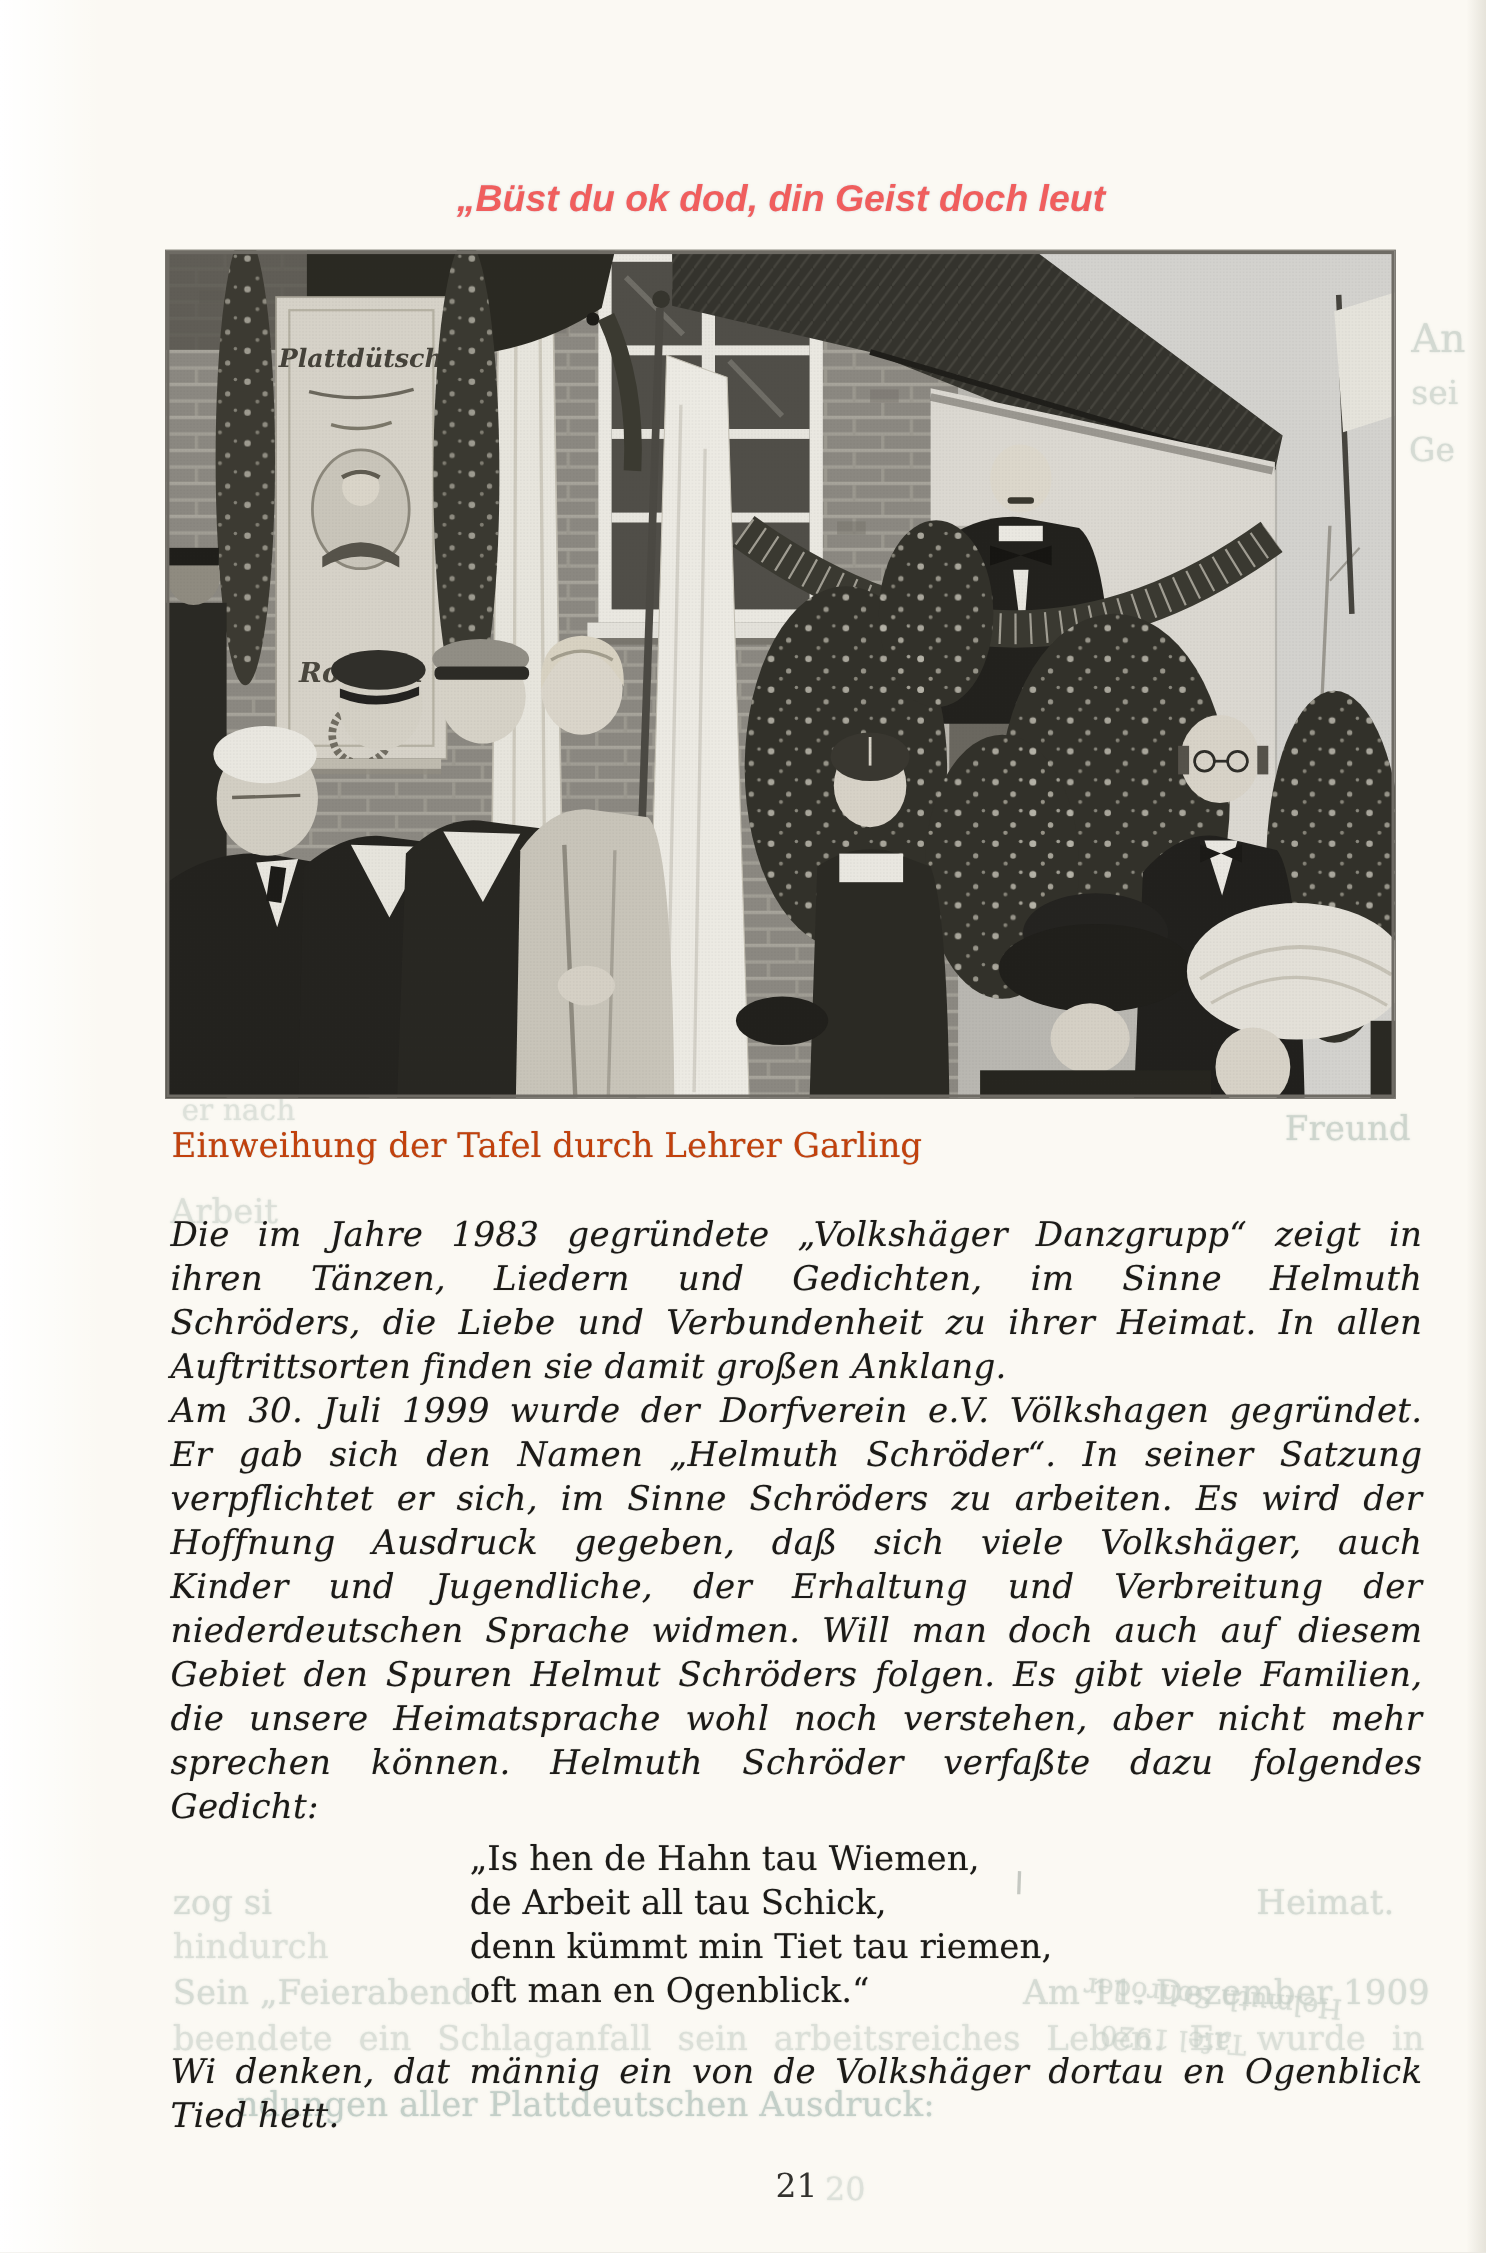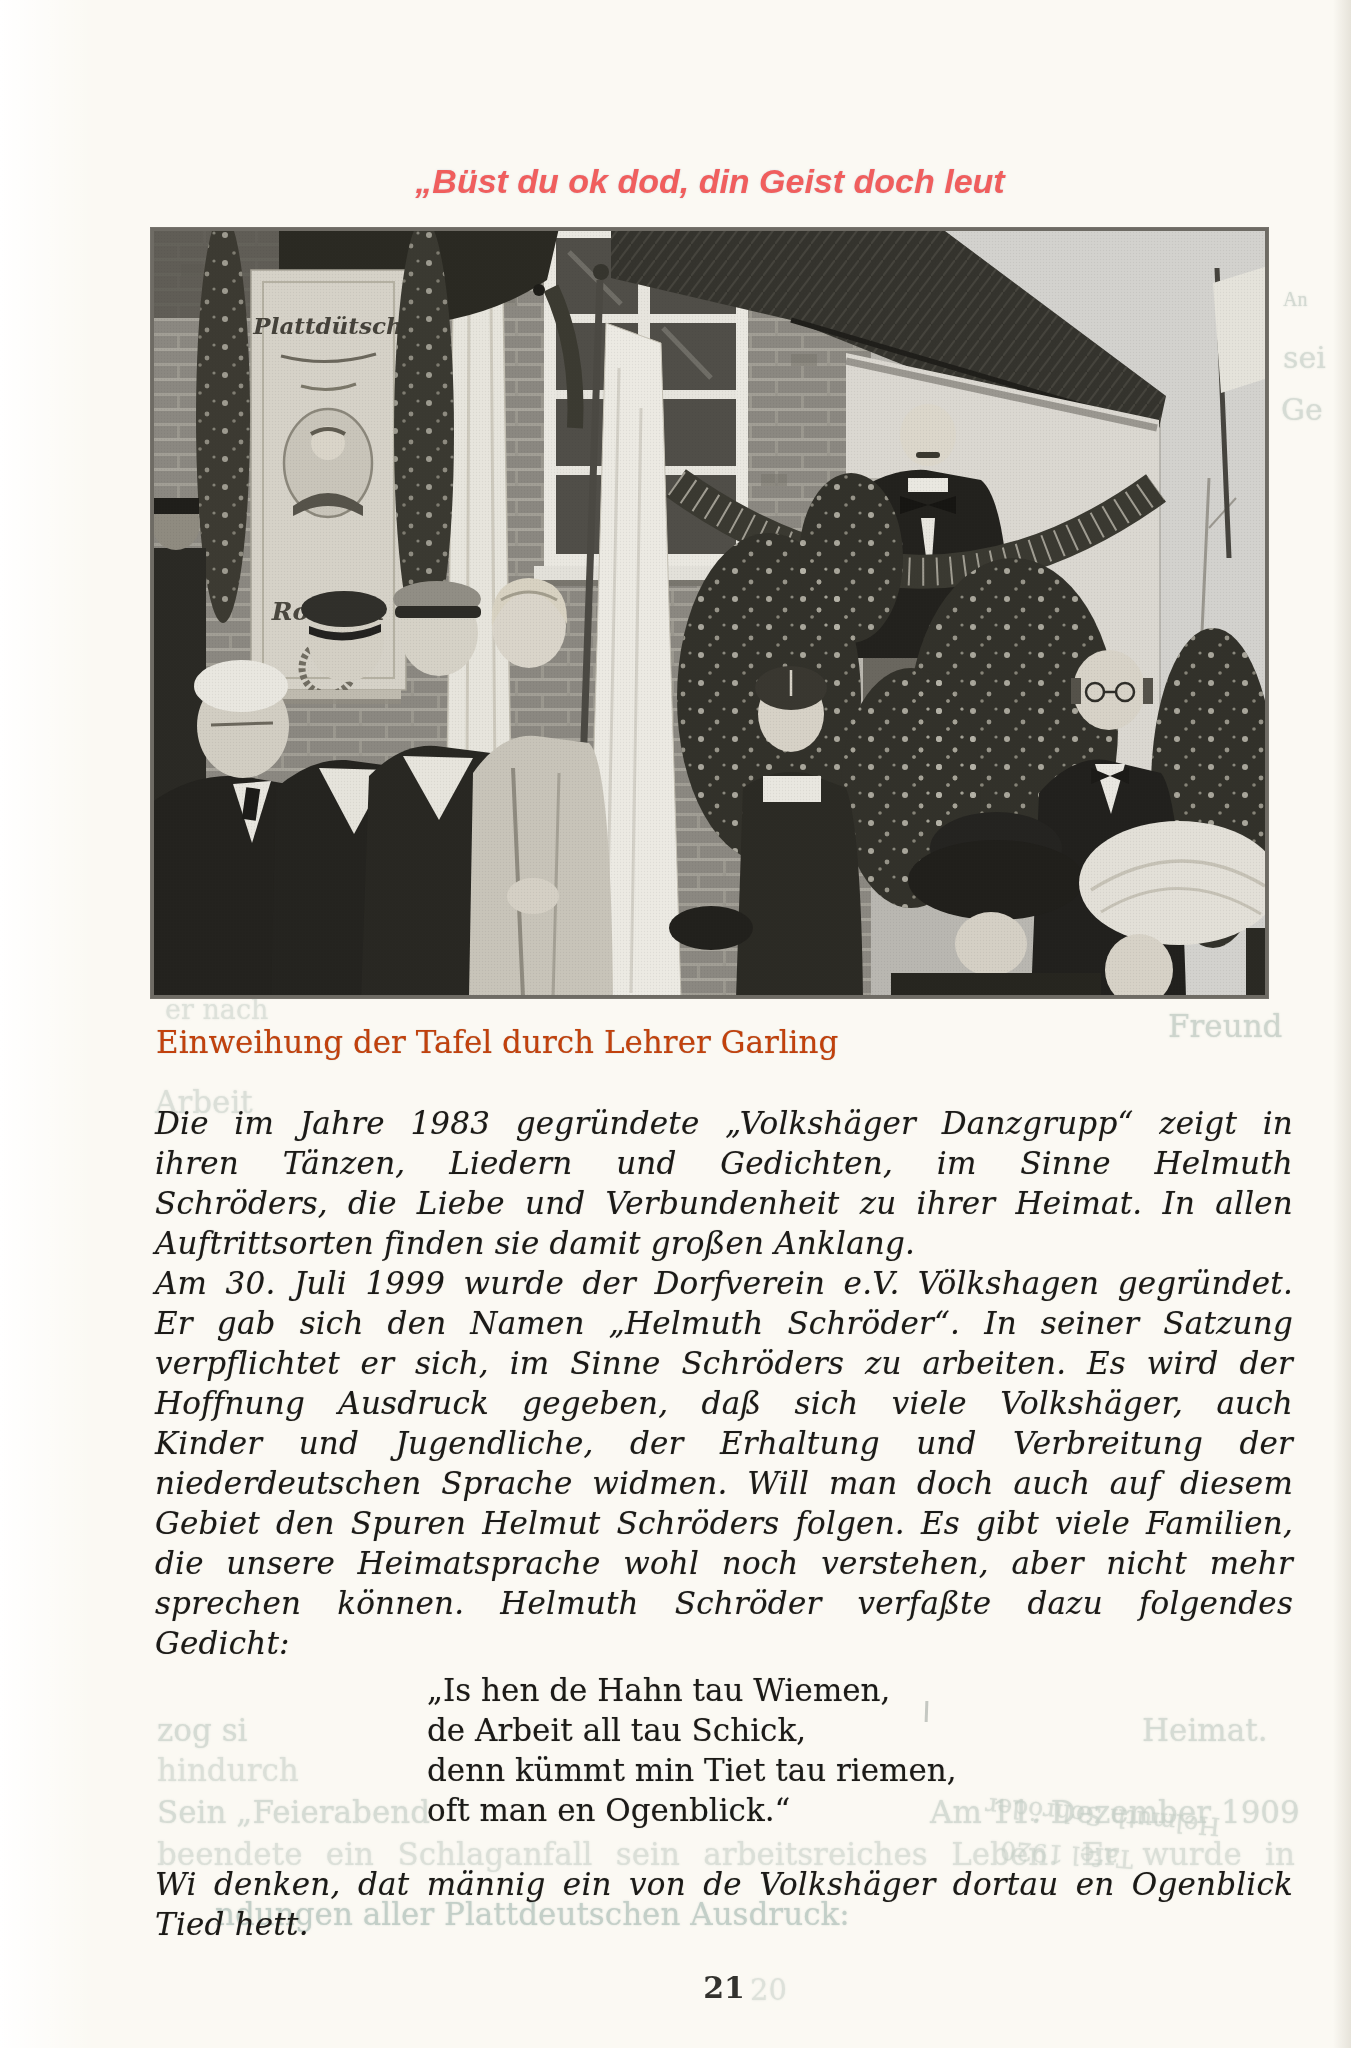--- a/index.html
+++ b/index.html
@@ -22,37 +22,37 @@
 
   .line{position:absolute;left:155px;width:1138px;font-size:31px;line-height:40px;
     text-align:justify;text-align-last:justify;letter-spacing:.2px;
     color:#1b1a17;text-shadow:0 0 1px rgba(30,28,24,.35);font-style:italic;}
   .line.left{text-align:left;text-align-last:left;}
 
   .poem-line{position:absolute;left:427px;font-size:31px;line-height:40px;
     color:#1b1a17;text-shadow:0 0 1px rgba(30,28,24,.35);}
 
   .page-number{position:absolute;left:155px;top:1970px;width:1138px;
-    text-align:center;font-size:30px;color:#33322e;font-weight:bold;}
+    text-align:center;font-size:30px;color:#33322e;}
 
   .ghost{position:absolute;pointer-events:none;color:#c6cfc7;
     font-family:"DejaVu Serif","Liberation Serif",serif;
     text-shadow:0 0 2px rgba(190,200,192,.8);}
   .ghost.blue{color:#ef4444;font-family:"Liberation Sans","DejaVu Sans",sans-serif;
     font-weight:bold;font-style:italic;text-shadow:0 0 2px rgba(185,198,214,.8);}
   .ghost.justify{width:1138px;text-align:justify;text-align-last:justify;}
   .tick{position:absolute;background:#99a199;opacity:.55;pointer-events:none;}
 </style>
 </head>
 <body>
 
 <div class="page">
 
   <div class="ghost blue" style="left:350px;top:162px;width:720px;text-align:center;font-size:34px;opacity:.85;">„Büst du ok dod, din Geist doch leut</div>
-  <div class="ghost" style="left:1283px;top:288px;font-size:20px;opacity:.75;font-family:Liberation Serif, serif;">An</div>
+  <div class="ghost" style="left:1283px;top:288px;font-size:36px;opacity:.75;">An</div>
   <div class="ghost" style="left:1283px;top:340px;font-size:30px;opacity:.7;">sei</div>
   <div class="ghost" style="left:1281px;top:392px;font-size:30px;opacity:.7;">Ge</div>
   <div class="ghost" style="left:165px;top:994px;font-size:27px;opacity:.55;">er nach</div>
   <div class="ghost" style="left:1168px;top:1008px;font-size:31px;opacity:.85;">Freund</div>
   <div class="ghost" style="left:155px;top:1084px;font-size:31px;opacity:.6;">Arbeit</div>
   <div class="ghost" style="left:157px;top:1712px;font-size:31px;opacity:.7;">zog si</div>
   <div class="ghost" style="left:1142px;top:1712px;font-size:31px;opacity:.7;">Heimat.</div>
   <div class="ghost" style="left:157px;top:1752px;font-size:31px;opacity:.6;">hindurch</div>
   <div class="ghost" style="left:157px;top:1794px;font-size:31px;opacity:.7;">Sein „Feierabend</div>
   <div class="ghost" style="left:930px;top:1794px;font-size:31px;opacity:.7;">Am 11. Dezember 1909</div>

